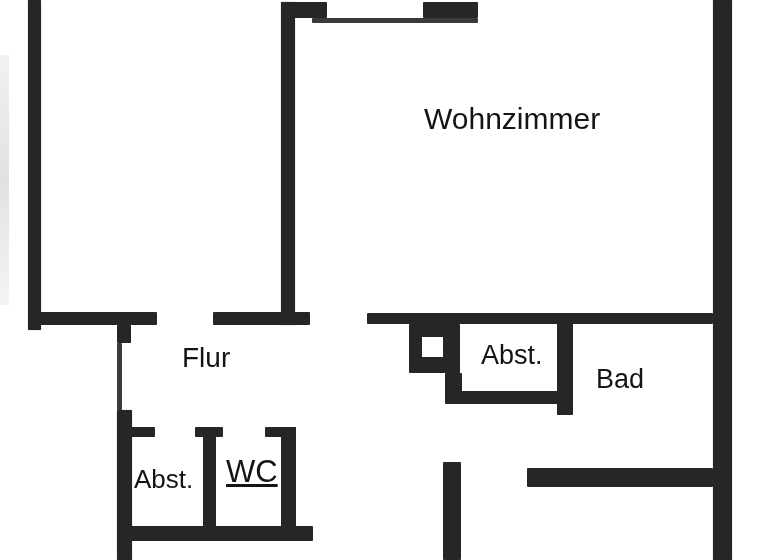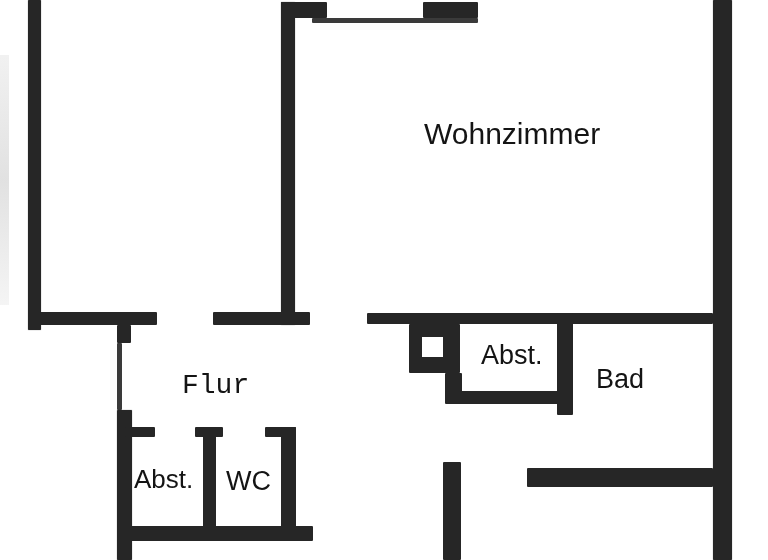--- a/index.html
+++ b/index.html
@@ -68,20 +68,20 @@
 
   <div class="wall" style="left:443px;top:462px;width:18px;height:98px;"></div>
 
   <div class="wall" style="left:125px;top:427px;width:30px;height:10px;"></div>
   <div class="wall" style="left:195px;top:427px;width:28px;height:10px;"></div>
   <div class="wall" style="left:203px;top:427px;width:13px;height:103px;"></div>
   <div class="wall" style="left:265px;top:427px;width:31px;height:10px;"></div>
   <div class="wall" style="left:281px;top:427px;width:15px;height:103px;"></div>
   <div class="wall" style="left:117px;top:526px;width:196px;height:15px;"></div>
 
-  <div class="room-label" style="left:424px;top:104px;font-size:30px;margin-top:15px;">Wohnzimmer</div>
-  <div class="room-label" style="left:182px;top:372px;font-size:28px;font-family:Liberation Mono, monospace;">Flur</div>
+  <div class="room-label" style="left:424px;top:104px;font-size:30px;">Wohnzimmer</div>
+  <div class="room-label" style="left:182px;top:344px;font-size:28px;">Flur</div>
   <div class="room-label" style="left:481px;top:342px;font-size:27px;">Abst.</div>
   <div class="room-label" style="left:596px;top:366px;font-size:27px;">Bad</div>
   <div class="room-label" style="left:134px;top:466px;font-size:26px;">Abst.</div>
-  <div class="room-label" style="left:226px;top:468px;font-size:27px;">WC</div>
+  <div class="room-label" style="left:226px;top:456px;font-size:31px;text-decoration:underline;">WC</div>
 
 </div>
 
 </body></html>

